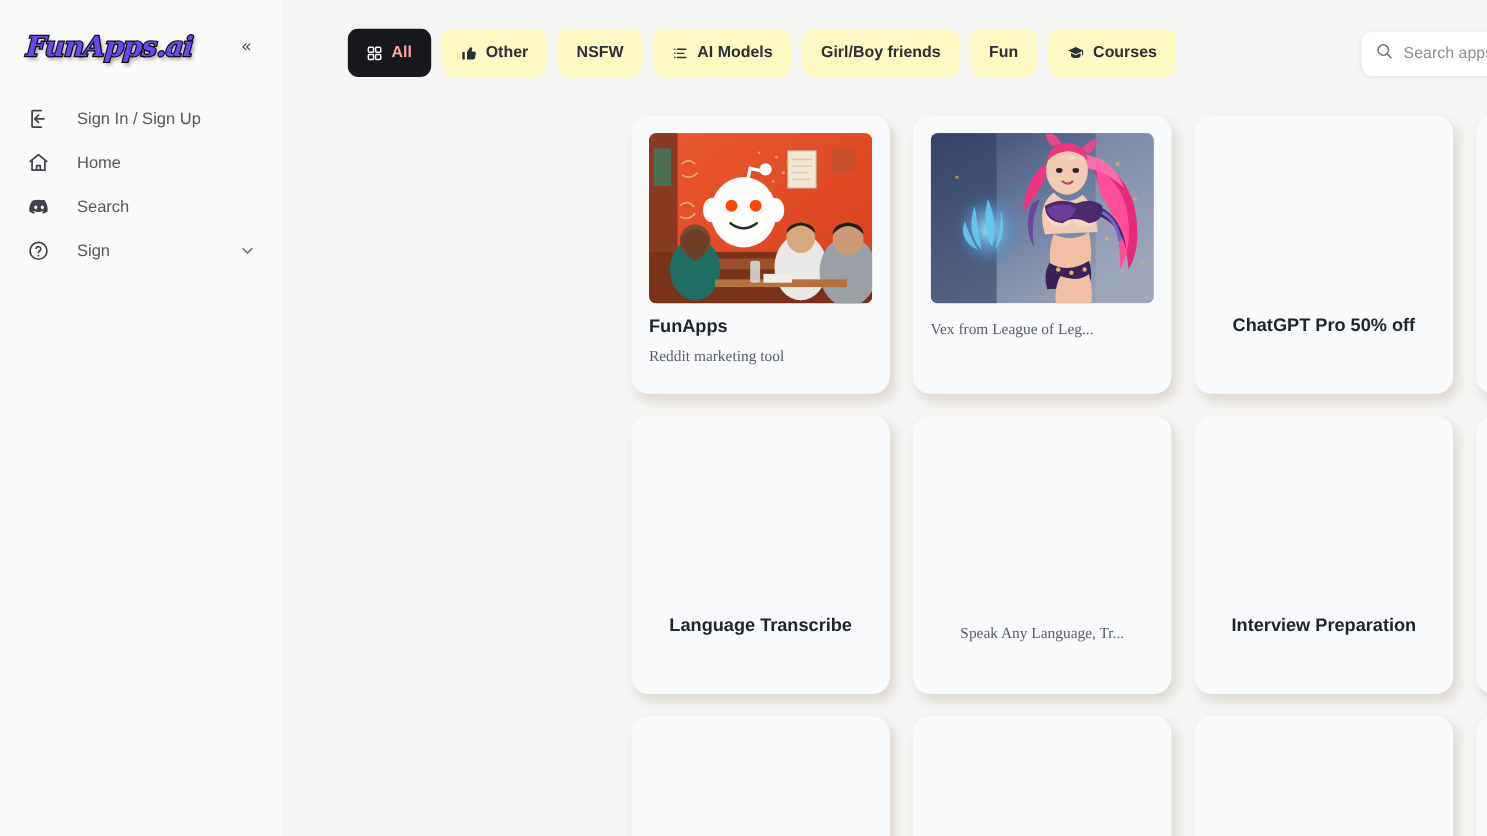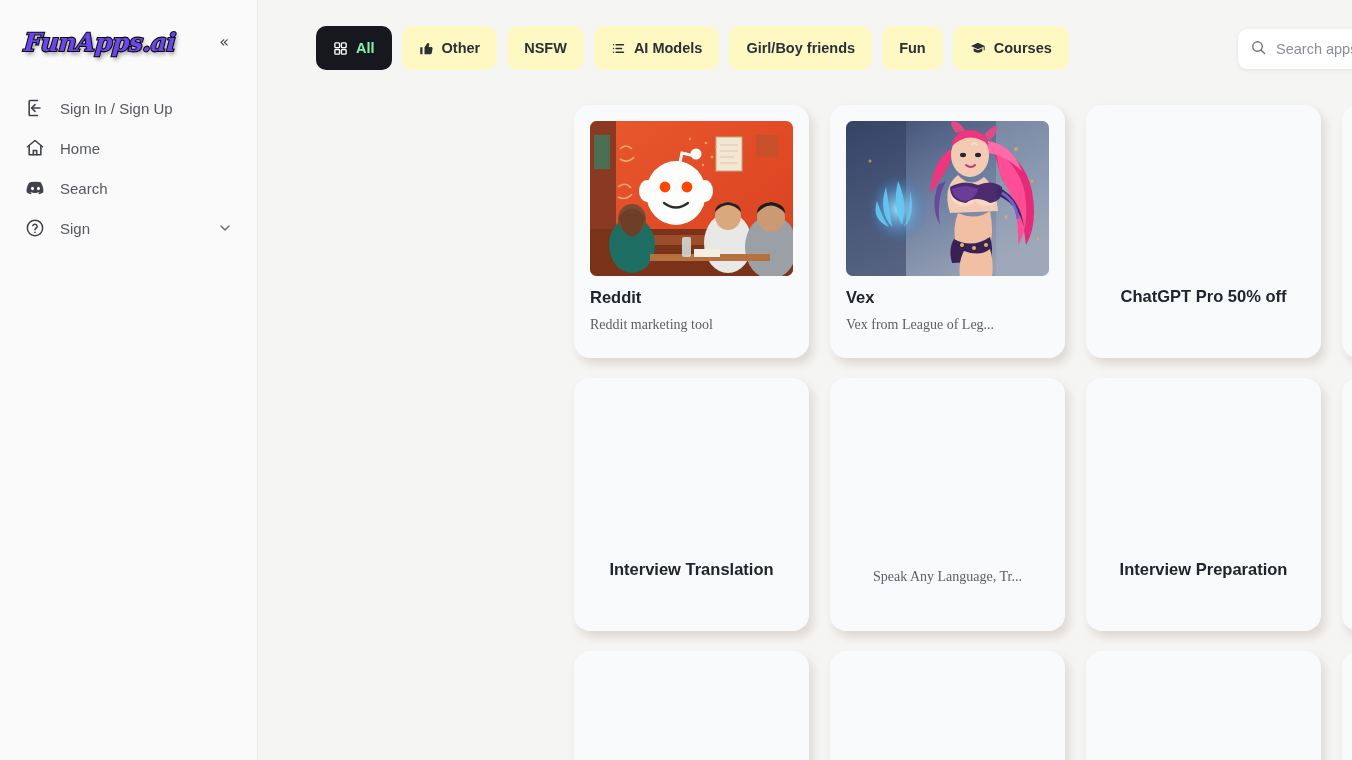--- a/index.html
+++ b/index.html
@@ -48,21 +48,21 @@
     gap: 14px;
     height: 40px;
     padding: 0 8px;
     border-radius: 8px;
     cursor: pointer;
     color: #5c5f66;
     font-size: 15px;
   }
   .nav-ico { width: 22px; height: 22px; flex: 0 0 22px;
              display: flex; align-items: center; justify-content: center; color: #3f4248; }
-  .nav-label { flex: 1; color: #55585e; }
+  .nav-label { flex: 1; color: #55585e; margin-left: 10px; }
   .nav-chev { color: #6b6e74; display: flex; align-items: center; }
 
   
   .main {
     flex: 1; height: 760px;
     background: #f5f5f4;
     position: relative;
     overflow: hidden;
   }
   .topbar {
@@ -83,21 +83,21 @@
     padding: 0 17px;
     border-radius: 10px;
     background: #fef9c3;
     color: #2b2f36;
     font-size: 14.5px;
     font-weight: bold;
     white-space: nowrap;
     cursor: pointer;
     flex: 0 0 auto;
   }
-  .tab.active { background: #16181d; color: #86efac; }
+  .tab.active { background: #16181d; color: #fca5a5; }
   .tab-ico { display: flex; align-items: center; }
   .search-wrap {
     position: absolute;
     left: 980px; top: 29px;
     width: 202px; height: 40px;
     background: #ffffff;
     border-radius: 9px;
     display: flex; align-items: center;
     gap: 9px;
     padding: 0 12px;
@@ -368,21 +368,21 @@
               <path d="M125 91 q13 -14 26 0 q0 -8 -13 -10 q-13 2 -13 10z" fill="#26211e"></path>
               <ellipse cx="181" cy="126" rx="26" ry="32" fill="#9aa0a6"></ellipse>
               <ellipse cx="181" cy="96" rx="14" ry="15" fill="#c99a73"></ellipse>
               <path d="M167 92 q14 -15 28 0 q0 -9 -14 -11 q-14 2 -14 11z" fill="#201c1a"></path>
               <rect x="60" y="133" width="120" height="7" fill="#b7713f"></rect>
               <rect x="92" y="116" width="9" height="20" rx="2" fill="#cfd8d4" opacity="0.9"></rect>
               <rect x="104" y="128" width="26" height="8" fill="#f3eee4"></rect>
             </svg>
           </div>
           <div class="card-body">
-            <div class="card-title">Reddit</div>
+            <div class="card-title">FunApps</div>
             <div class="card-desc">Reddit marketing tool</div>
           </div>
         </div>
 
         <div class="card">
           <div class="card-thumb">
             <svg viewBox="0 0 203 155">
               <defs>
                 <linearGradient id="vbg" x1="0" y1="0" x2="0.6" y2="1">
                   <stop offset="0" stop-color="#3c4c72"></stop>
@@ -437,40 +437,39 @@
                   <circle cx="140" cy="124" r="2"></circle>
               </g>
               <path d="M152 66 q22 10 26 40 q-6 -24 -28 -32z" fill="#3a2a66"></path>
               <path d="M156 72 q14 8 16 26" stroke="#7a5fd0" stroke-width="3" fill="none"></path>
               <path d="M100 60 q-10 18 -6 44 q-10 -18 -2 -40z" fill="#6a3d99" opacity="0.85"></path>
               <path d="M118 130 q16 6 26 -2 q4 14 2 27 l-32 2 q-2 -16 4 -27z" fill="#f0bfa4"></path>
               <path d="M126 24 q2 -4 5 0" stroke="#f8e6c0" stroke-width="1.6" fill="none"></path>
             </svg>
           </div>
           <div class="card-body">
-            <div class="card-title">Vex</div>
             <div class="card-desc">Vex from League of Leg...</div>
           </div>
         </div>
 
         <div class="card no-thumb">
           <div class="card-body">
             <div class="card-title">ChatGPT Pro 50% off</div>
             <div class="card-desc"></div>
           </div>
         </div>
 
         <div class="card">
           
           
         </div>
 
         <div class="card no-thumb">
           <div class="card-body">
-            <div class="card-title">Interview Translation</div>
+            <div class="card-title">Language Transcribe</div>
             <div class="card-desc"></div>
           </div>
         </div>
 
         <div class="card no-thumb">
           <div class="card-body">
             <div class="card-desc">Speak Any Language, Tr...</div>
           </div>
         </div>
 

